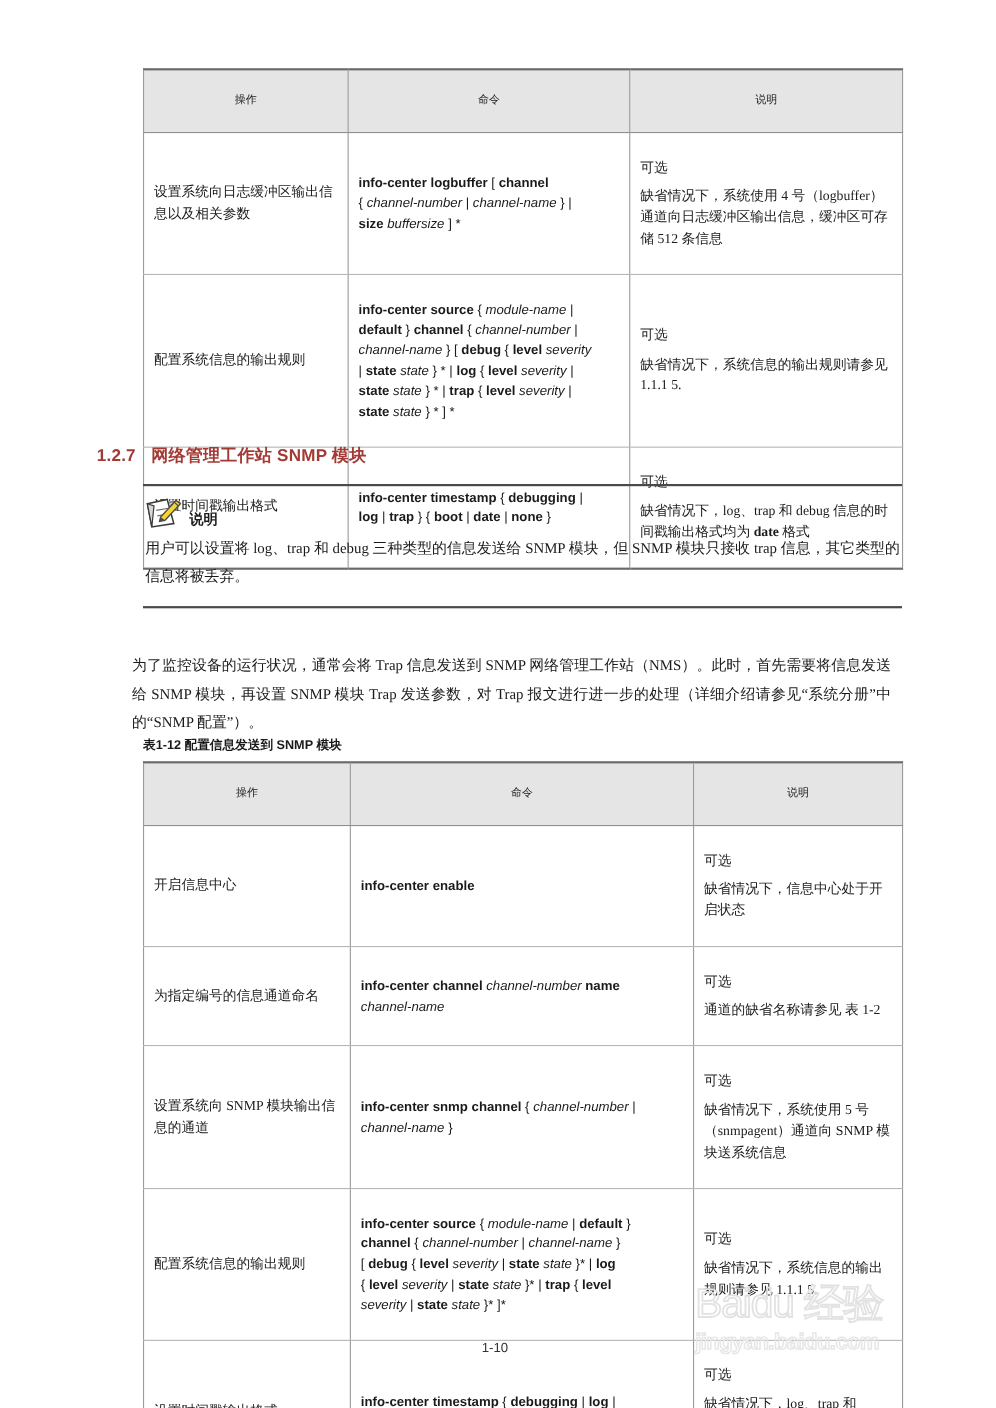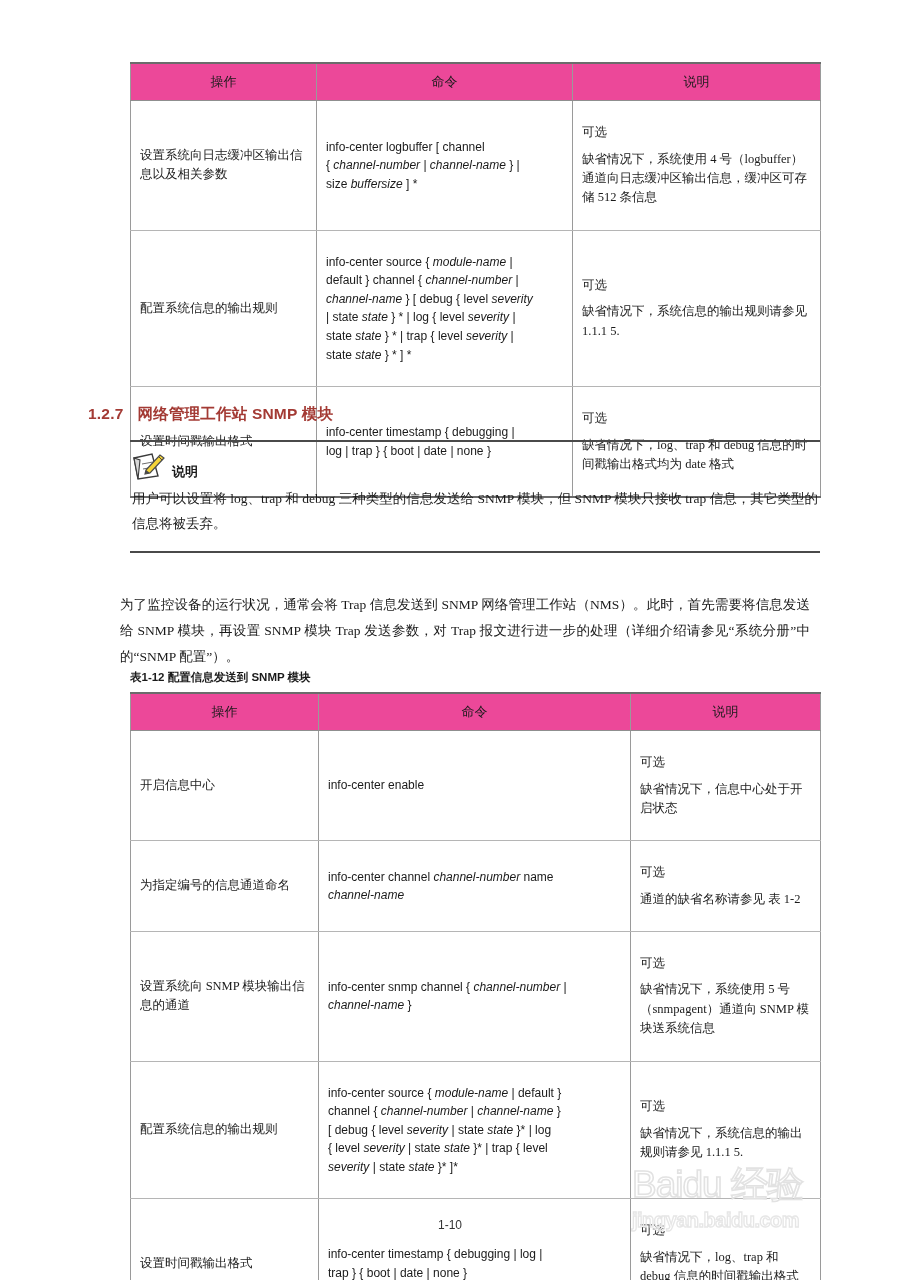--- a/index.html
+++ b/index.html
@@ -31,45 +31,45 @@
   .doc-table td, .doc-table th {
     border-left: 1px solid #9a9a9a;
     border-right: 1px solid #9a9a9a;
     border-top: 1px solid #b5b5b5;
     border-bottom: 1px solid #b5b5b5;
     vertical-align: middle;
     padding: 22px 9px;
     line-height: 1.55;
   }
   .doc-table .hdr th {
-    background: #ec4899;
+    background: #e5e5e5;
     text-align: center;
     font-weight: normal;
     font-family: "Liberation Serif", serif;
-    font-size: 13px;
-    padding: 8px 6px;
+    font-size: 10px;
+    padding: 20px 6px;
     border-top: 2px solid #6b6b6b;
     border-bottom: 1px solid #8f8f8f;
   }
   .doc-table tr.last-row td {
     border-bottom: 2px solid #6b6b6b;
   }
   .c-op { text-align: left; }
   .c-cmd {
     font-family: "Liberation Sans", sans-serif;
     font-size: 12px;
     line-height: 1.6;
   }
   .c-desc {
     font-size: 12.5px;
     line-height: 1.7;
   }
   .c-desc .p1 { margin: 0 0 7px 0; }
   .c-desc .p2 { margin: 0; }
-  b.kw { font-weight: normal; }
+  b.kw { font-weight: bold; }
   i.var { font-style: italic; font-weight: normal; }
 
   
   .sec-heading {
     position: absolute;
     left: 88px;
     top: 404px;
     width: 740px;
     color: #a33a34;
     font-family: "Liberation Sans", sans-serif;

